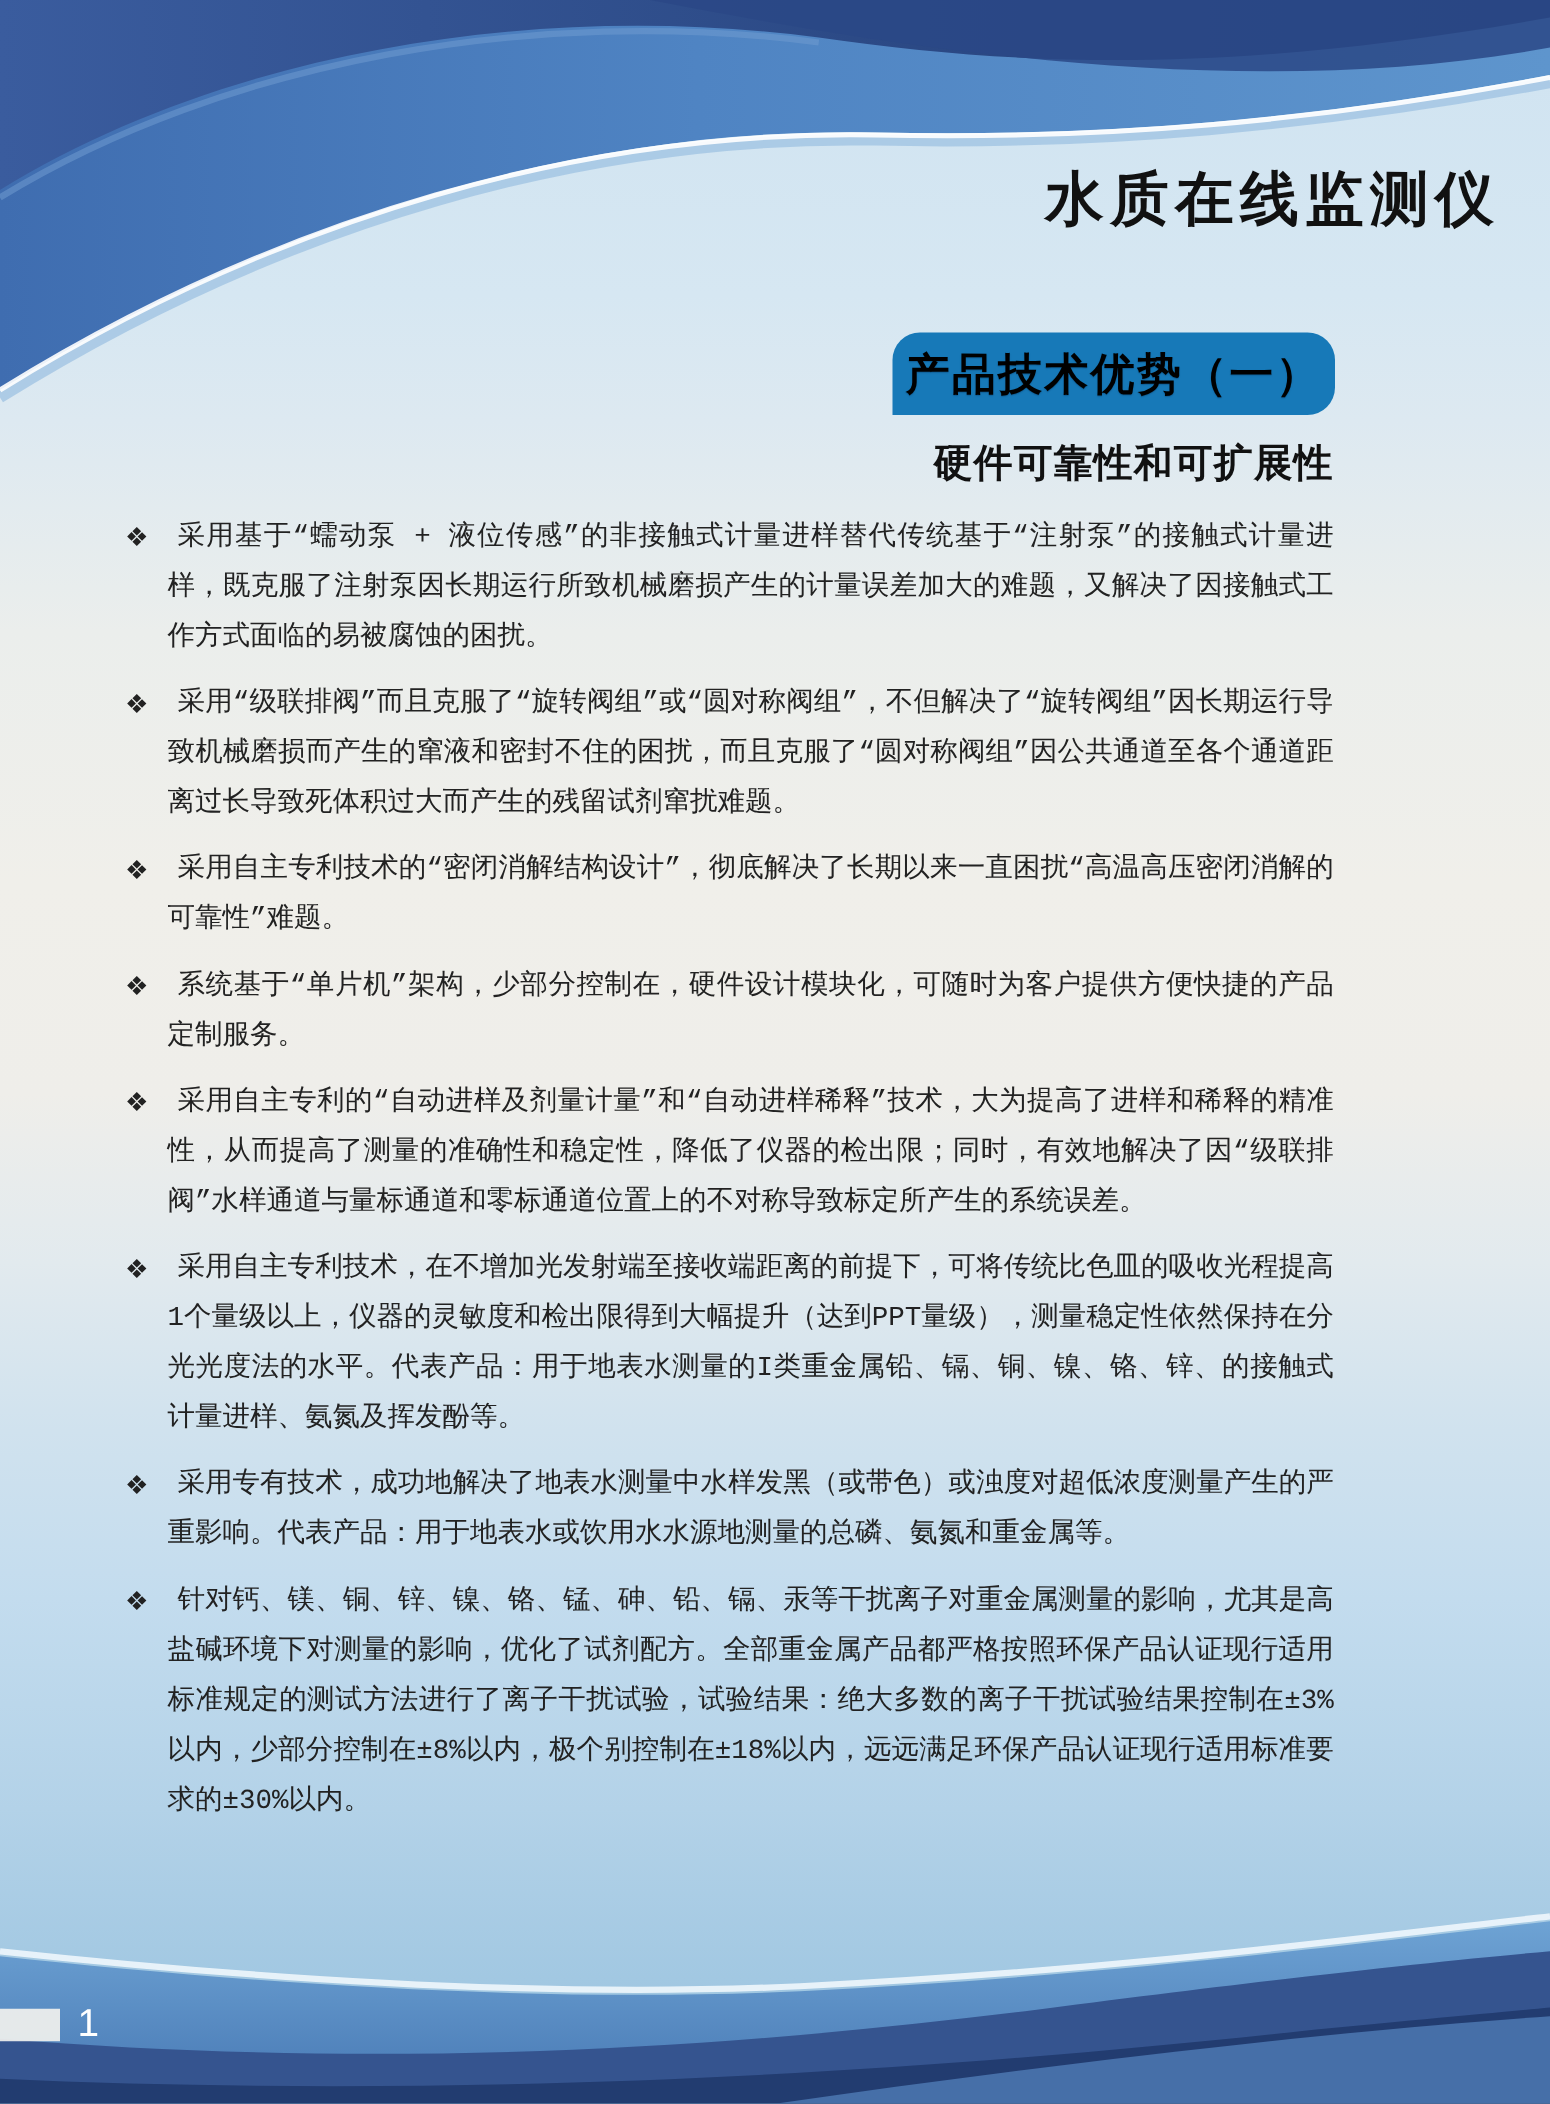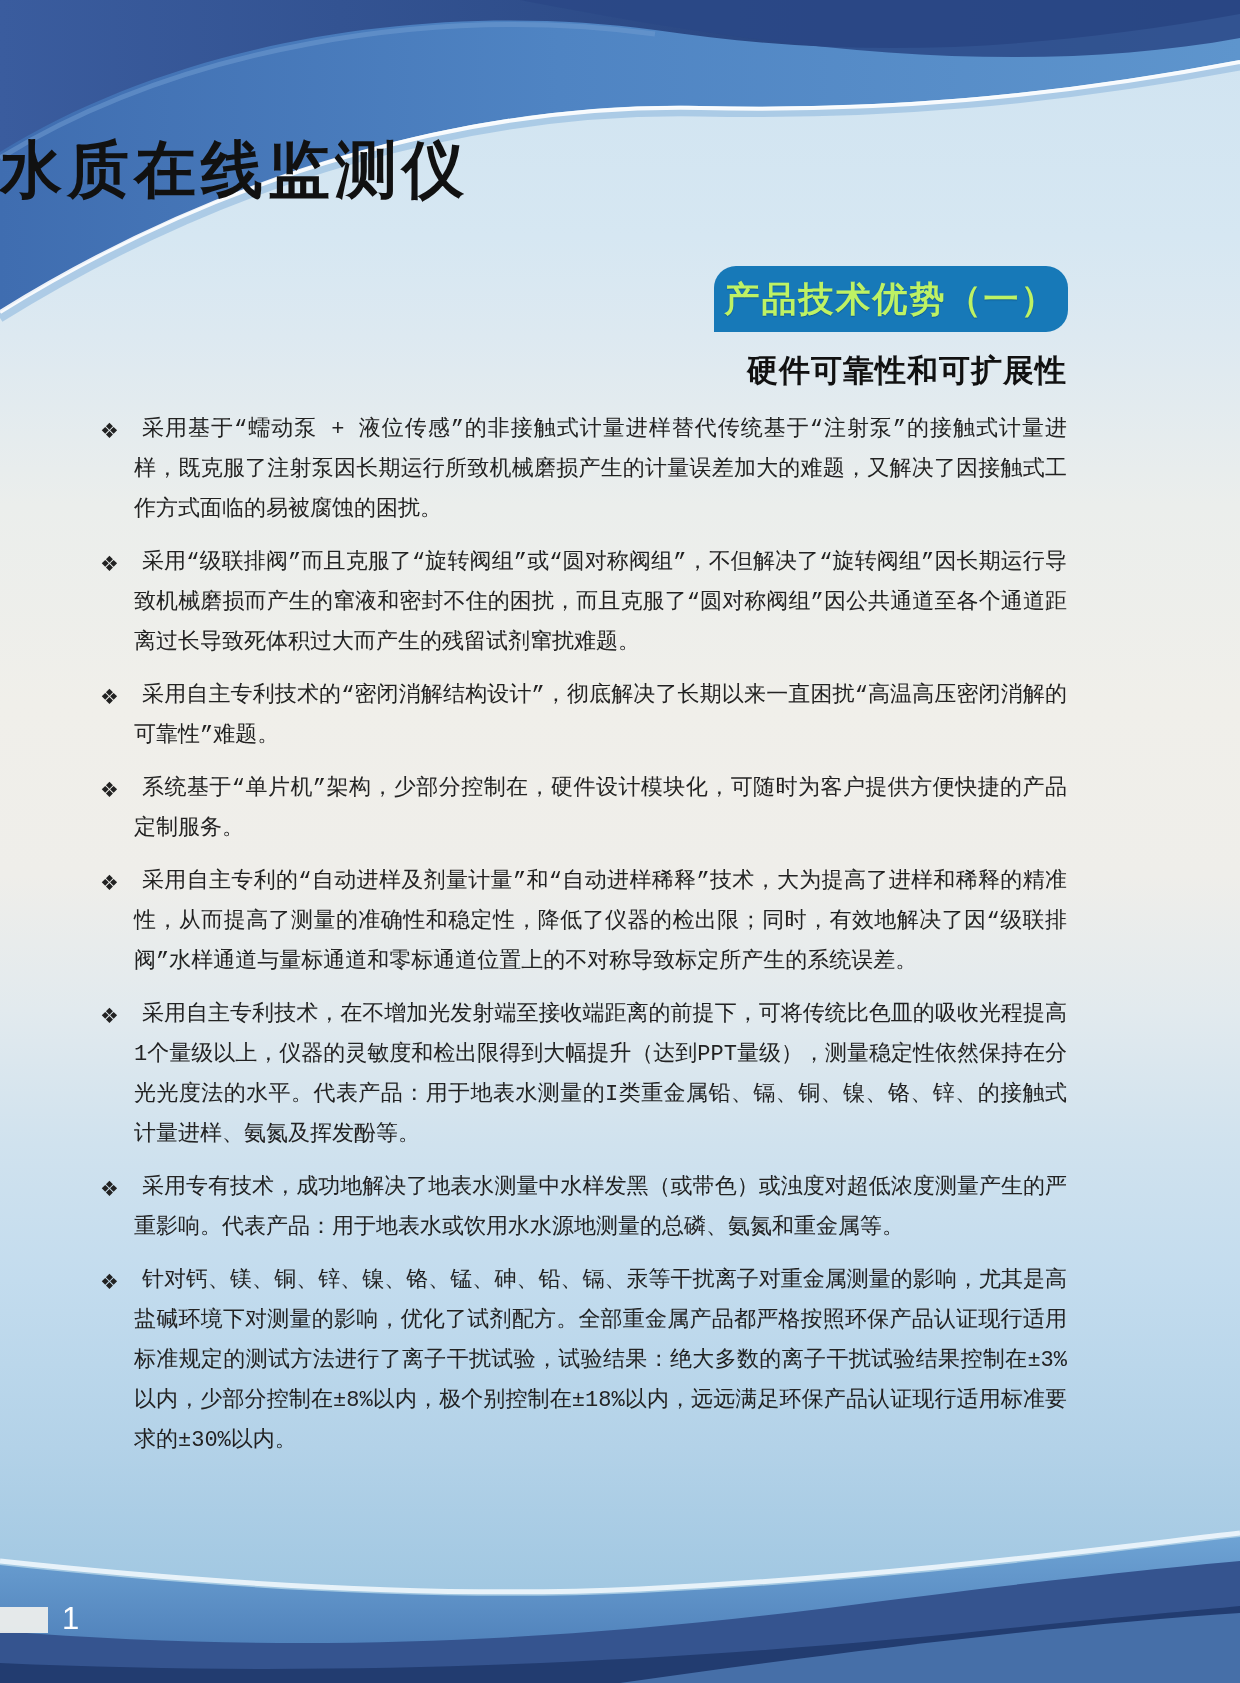--- a/index.html
+++ b/index.html
@@ -14,30 +14,30 @@
       #ebeeec 30%, #f0efea 42%, #efeeea 52%,
       #e2eaee 60%, #d0e2ee 68%, #c3dcee 76%,
       #b3d2e8 86%, #a2c8e2 94%, #97c1de 100%);
   }
   svg{display:block;}
   .header-swoosh{position:absolute;top:0;left:0;width:1240px;height:340px;}
   .footer-swoosh{position:absolute;bottom:0;left:0;width:1240px;height:170px;}
 
   .page-title{
     position:absolute;top:128px;left:0;width:1200px;
-    text-align:left;
-    font-size:62px;font-weight:bold;color:#111;
+    text-align:right;
+    font-size:47px;font-weight:bold;color:#111;
     letter-spacing:5px;
   }
   .banner{
     position:absolute;left:714px;top:266px;width:354px;height:66px;
     background:#1779b8;
     border-radius:22px 22px 22px 0;
     display:flex;align-items:center;justify-content:center;
-    color:#bef264;font-size:35px;font-weight:bold;letter-spacing:2px;
+    color:#000000;font-size:35px;font-weight:bold;letter-spacing:2px;
     text-shadow:0 1px 1px rgba(0,40,80,.35);
   }
   .content{
     position:absolute;left:100px;top:332px;width:967px;
     color:#1f1f1f;
   }
   .section-heading{
     font-size:31px;font-weight:bold;color:#111;
     text-align:right;line-height:38px;
     margin:16px 0 20px 0;

